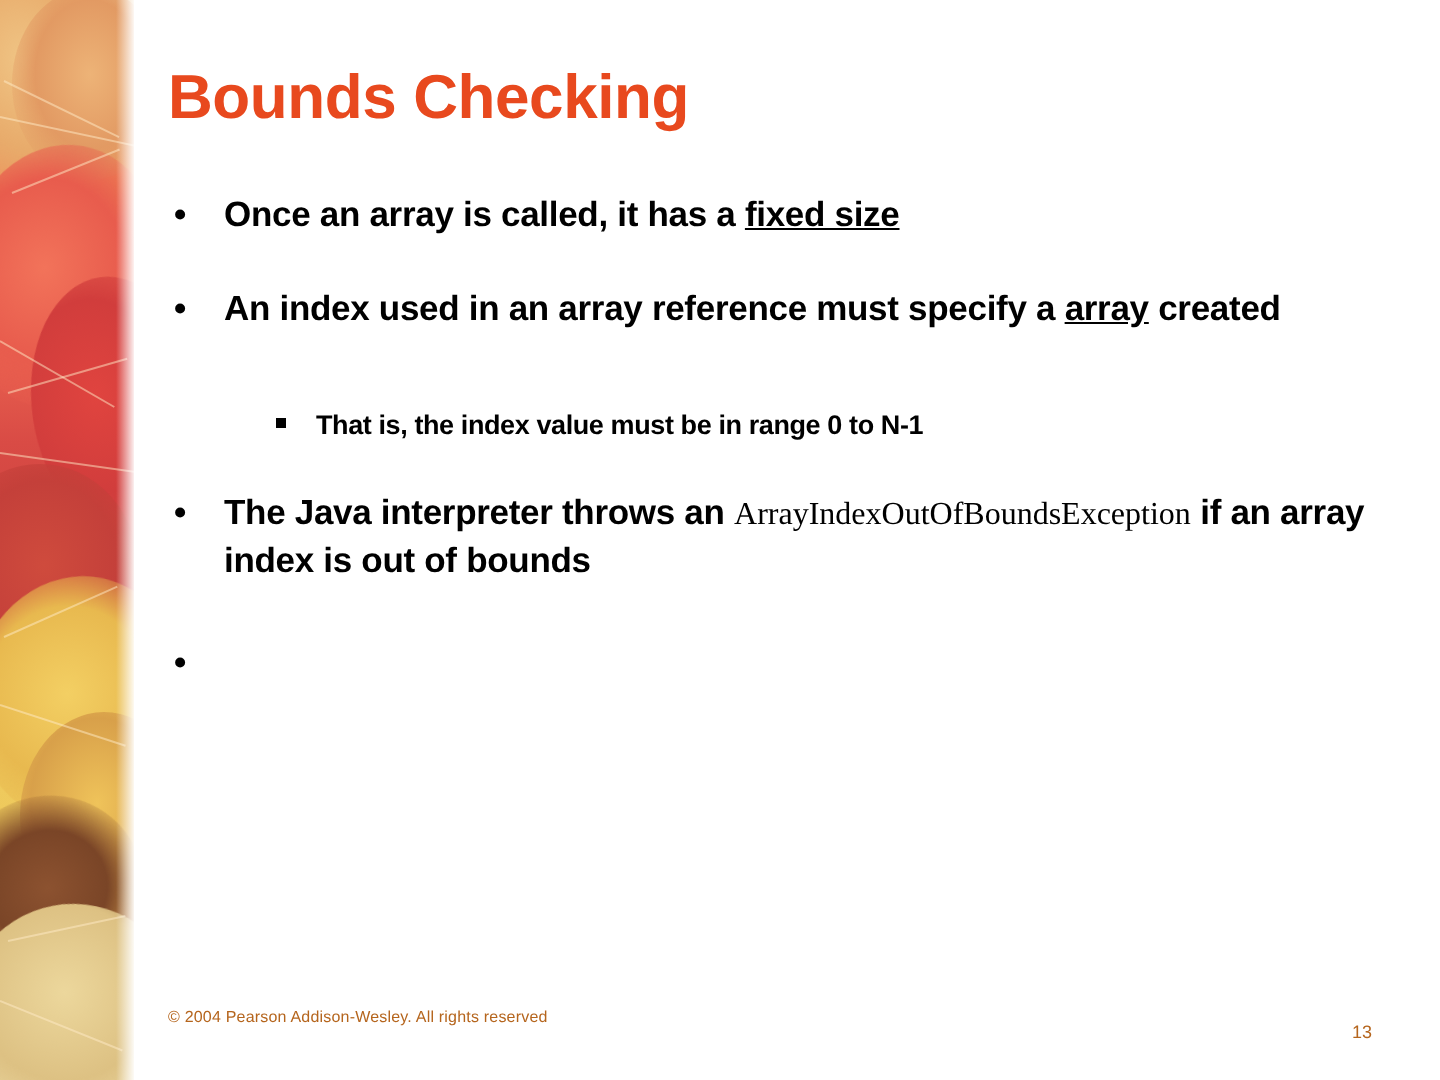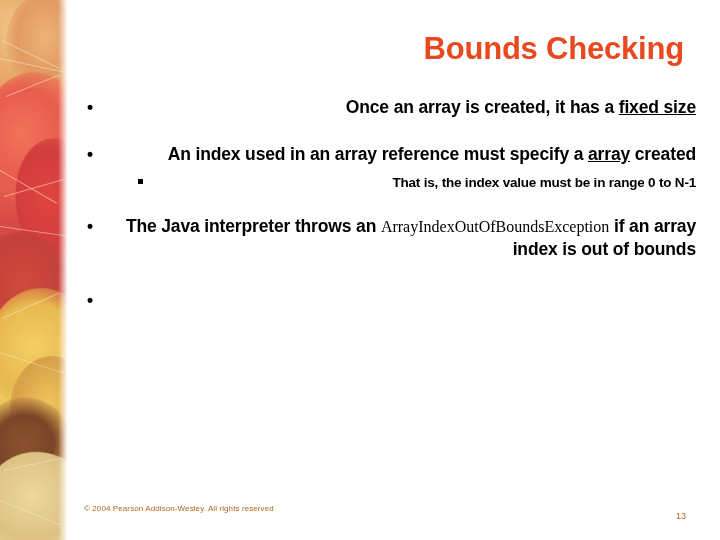--- a/index.html
+++ b/index.html
@@ -14,21 +14,20 @@
     overflow: hidden;
     font-family: "Liberation Sans", sans-serif;
   }
 
   #slide {
     position: relative;
     width: 720px;
     height: 540px;
     background: #ffffff;
     overflow: hidden;
-    text-align: right;
   }
 
   
   #leaf-strip {
     position: absolute;
     left: 0;
     top: 0;
     width: 67px;
     height: 540px;
     overflow: hidden;
@@ -196,21 +195,21 @@
   .code {
     font-family: Liberation Serif, serif;
     font-weight: normal;
     font-size: 16px;
     letter-spacing: 0;
   }
 
   
   #blk-1 { margin-top: 0; }
   #blk-2 { margin-top: 24px; }
-  #blk-3 { margin-top: 8px; }
+  #blk-3 { margin-top: 38px; }
   #blk-4 { margin-top: 24px; }
   #blk-5 { margin-top: 28px; }
 
   
   #footer-copyright {
     position: absolute;
     left: 84px;
     top: 504px;
     font-size: 8px;
     color: #b5651d;
@@ -252,21 +251,21 @@
     <div class="vein v10"></div>
     <div class="edge-fade"></div>
   </div>
 
   <div id="title">Bounds Checking</div>
 
   <div id="body-area">
 
     <div class="bullet" id="blk-1">
       <span class="marker">•</span>
-      <span><span>Once an array is created, it has a </span><span class="u">fixed size</span></span>
+      <span><span>Once an array is called, it has a </span><span class="u">fixed size</span></span>
     </div>
 
     <div class="bullet" id="blk-2">
       <span class="marker">•</span>
       <span><span>An index used in an array reference must specify a </span><span class="u">array</span><span> created</span></span>
     </div>
 
     <div class="sub-bullet" id="blk-3">
       <span class="marker"></span>
       <span>That is, the index value must be in range 0 to N-1</span>

